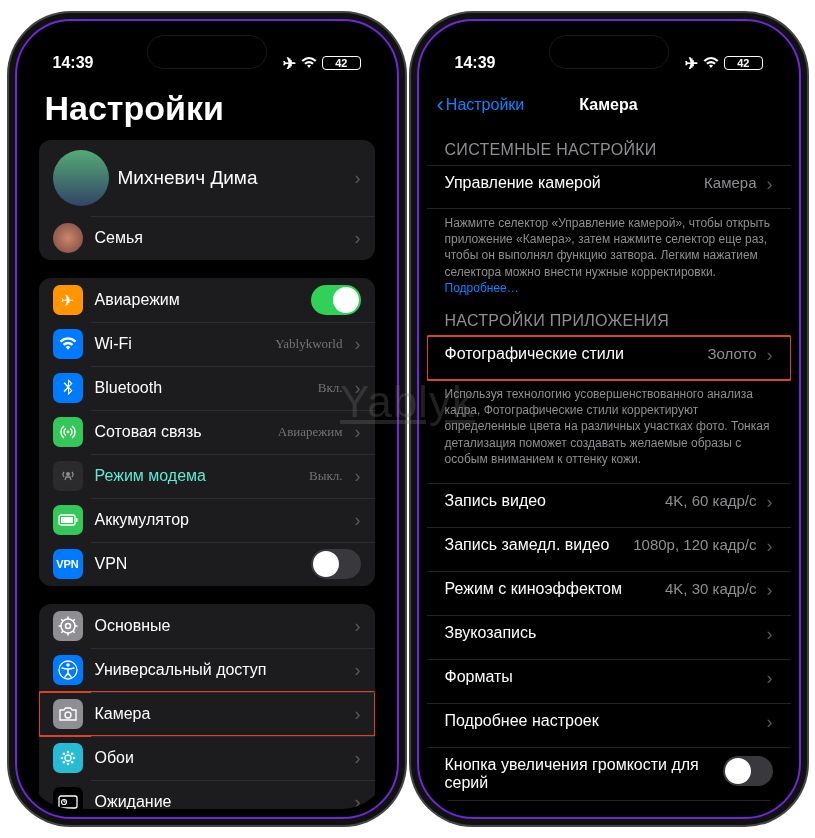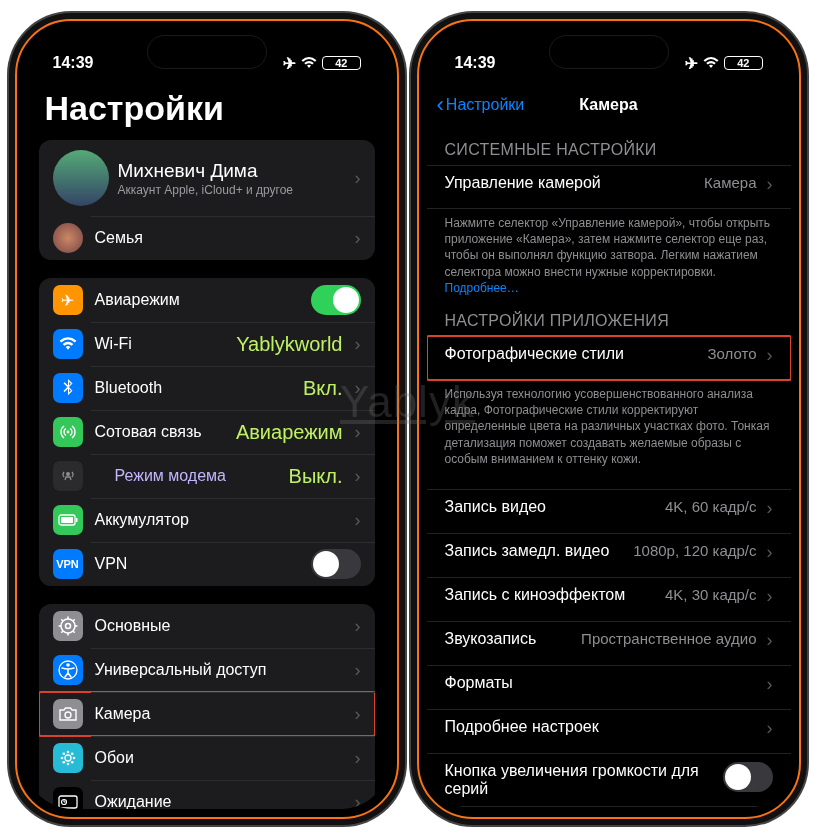--- a/index.html
+++ b/index.html
@@ -1,32 +1,32 @@
 <!DOCTYPE html>
 <html><head>
 <meta charset="utf-8">
 <style>
   * { box-sizing: border-box; margin: 0; padding: 0; font-family: -apple-system, "SF Pro Text", "Helvetica Neue", Arial, sans-serif; }
   body { background: #fff; width: 815px; height: 838px; display: flex; justify-content: center; align-items: center; gap: 18px; position: relative; }
   .watermark { position: absolute; left: 50%; top: 48%; transform: translate(-50%,-50%); font-size: 44px; color: rgba(120,120,120,.28); font-weight: 400; letter-spacing: 1px; pointer-events: none; z-index: 50; text-decoration: underline; }
-  .phone { width: 384px; height: 800px; background: #000; border-radius: 56px; border: 2px solid #f97316; box-shadow: 0 0 0 6px #111, 0 0 0 8px #444; padding: 8px; position: relative; }
+  .phone { width: 384px; height: 800px; background: #000; border-radius: 56px; border: 2px solid #6d28d9; box-shadow: 0 0 0 6px #111, 0 0 0 8px #444; padding: 8px; position: relative; }
   .screen { width: 100%; height: 100%; background: #000; border-radius: 48px; overflow: hidden; position: relative; color: #fff; }
   .notch { position: absolute; top: 14px; left: 50%; transform: translateX(-50%); width: 120px; height: 34px; background: #000; border-radius: 18px; border: 1px solid #1a1a1a; z-index: 40; }
   .status-bar { display: flex; justify-content: space-between; align-items: center; height: 54px; padding: 14px 28px 0; font-size: 16px; font-weight: 600; }
   .status-icons { display: flex; gap: 5px; align-items: center; }
   .batt-box { display: inline-flex; align-items: center; border: 1px solid #fff; border-radius: 4px; padding: 0 12px; font-size: 11px; font-weight: 700; height: 14px; line-height: 12px; }
   .content { padding: 0 14px 10px; height: calc(100% - 54px); overflow: hidden; }
   h1.title { font-size: 34px; font-weight: 700; padding: 6px 6px 12px; }
   .group { background: #1c1c1e; border-radius: 12px; margin-bottom: 18px; overflow: hidden; }
   .row { display: flex; align-items: center; min-height: 44px; padding: 6px 14px; position: relative; gap: 12px; }
   .row + .row::before { content: ""; position: absolute; top: 0; left: 52px; right: 0; height: 1px; background: #2d2d2f; }
   .icon { width: 30px; height: 30px; border-radius: 7px; display: flex; align-items: center; justify-content: center; flex-shrink: 0; font-size: 16px; color: #fff; }
   .label { flex: 1; font-size: 16px; color: #fff; line-height: 1.2; }
-  .label.dim { color: #c4b5fd; margin-left: 20px; }
-  .detail { font-size: 20px; color: #bef264; }
+  .label.dim { color: #5eead4; }
+  .detail { font-size: 13px; color: #737373; font-family: Liberation Serif, serif; }
   .chev { color: #5a5a5e; font-size: 18px; font-weight: 300; }
   .toggle { width: 50px; height: 30px; border-radius: 15px; background: #39393d; position: relative; flex-shrink: 0; }
   .toggle.on { background: #30d158; }
   .toggle .knob { position: absolute; width: 26px; height: 26px; background: #fff; border-radius: 50%; top: 2px; left: 2px; }
   .toggle.on .knob { left: 22px; }
   .profile-row { padding: 10px 14px; gap: 9px; }
   .avatar { width: 56px; height: 56px; border-radius: 50%; background: linear-gradient(#5a7,#346); flex-shrink: 0; }
   .avatar-sm { width: 30px; height: 30px; border-radius: 50%; background: radial-gradient(#c86,#744); }
   .name { font-size: 19px; font-weight: 500; }
   .sub { font-size: 12px; color: #9a9aa0; margin-top: 1px; }
@@ -65,21 +65,20 @@
       </div>
     </div>
     <div class="content">
       <h1 class="title">Настройки</h1>
 
       <div class="group">
         <div class="row profile-row">
           <div class="avatar"></div>
           <div style="flex:1">
             <div class="name">Михневич Дима</div>
-            <div class="sub">Аккаунт Apple, iCloud+ и другое</div>
           </div>
           <span class="chev">›</span>
         </div>
         <div class="row">
           <div class="avatar-sm"></div>
           <span class="label">Семья</span>
           <span class="chev">›</span>
         </div>
       </div>
 
@@ -255,39 +254,38 @@
       </div>
 
       <div class="section-header">НАСТРОЙКИ ПРИЛОЖЕНИЯ</div>
       <div class="row-plain highlight" style="border-bottom:1px solid #232325">
         <span class="r-label">Фотографические стили</span>
         <span class="r-detail">Золото</span>
         <span class="chev">›</span>
       </div>
       <div class="footer-text">Используя технологию усовершенствованного анализа кадра, Фотографические стили корректируют определенные цвета на различных участках фото. Тонкая детализация поможет создавать желаемые образы с особым вниманием к оттенку кожи.</div>
 
-      <div id="g3" style="margin-top:20px">
+      <div id="g3" style="margin-top:14px">
           <div class="row-plain">
             <span class="r-label">Запись видео</span>
             <span class="r-detail">4K, 60 кадр/с</span>
             <span class="chev">›</span>
           </div>
           <div class="row-plain">
             <span class="r-label">Запись замедл. видео</span>
             <span class="r-detail">1080p, 120 кадр/с</span>
             <span class="chev">›</span>
           </div>
           <div class="row-plain">
-            <span class="r-label">Запись с киноэффектом</span>
+            <span class="r-label">Режим с киноэффектом</span>
             <span class="r-detail">4K, 30 кадр/с</span>
             <span class="chev">›</span>
           </div>
           <div class="row-plain">
             <span class="r-label">Звукозапись</span>
-            <span class="r-detail">Пространственное аудио</span>
             <span class="chev">›</span>
           </div>
           <div class="row-plain">
             <span class="r-label">Форматы</span>
             <span class="chev">›</span>
           </div>
           <div class="row-plain">
             <span class="r-label">Подробнее настроек</span>
             <span class="chev">›</span>
           </div>

